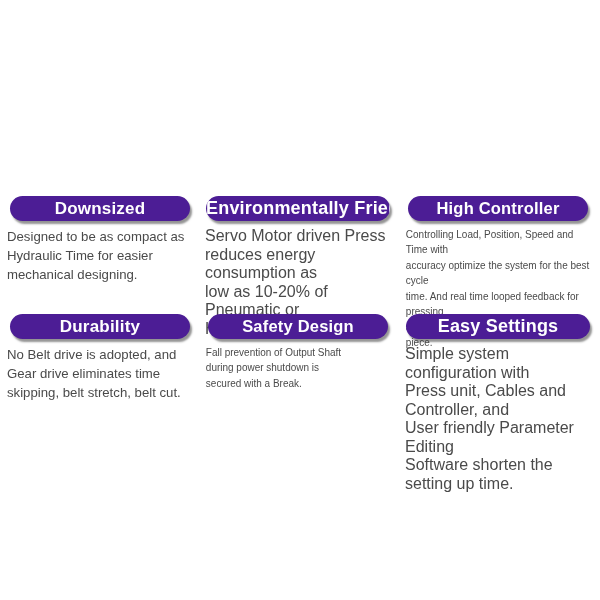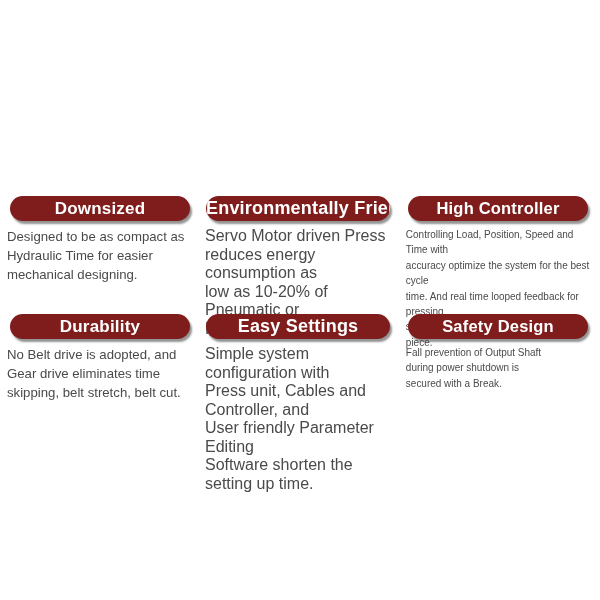--- a/index.html
+++ b/index.html
@@ -44,21 +44,21 @@
   .col-3 { width: 200px; padding-left: 2px; }
 
   
   .pill {
     position: relative;
     display: block;
     box-sizing: border-box;
     height: 25px;
     line-height: 25px;
     border-radius: 13px;
-    background: #7f1d1d;
+    background: #4c1d95;
     color: #ffffff;
     text-align: center;
     font-weight: bold;
     letter-spacing: 0.2px;
     box-shadow: 2px 3px 2px rgba(60, 60, 60, 0.55);
     overflow: hidden;
     white-space: nowrap;
   }
 
   .col-1 .pill { width: 180px; font-size: 17px; margin-left: 4px; }
@@ -134,32 +134,32 @@
 
     <div class="feature-row row-2">
 
       <div class="feature-col col-1">
         <div class="pill">Durability</div>
         <p class="body-text">No Belt drive is adopted, and
 Gear drive eliminates time
 skipping, belt stretch, belt cut.</p>
       </div>
 
+      <div class="feature-col col-3">
+        <div class="pill compact">Safety Design</div>
+        <p class="body-text">Fall prevention of Output Shaft
+during power shutdown is
+secured with a Break.</p>
+      </div>
+
       <div class="feature-col col-2">
         <div class="pill">Easy Settings</div>
         <p class="body-text">Simple system configuration with
 Press unit, Cables and Controller, and
 User friendly Parameter Editing
 Software shorten the setting up time.</p>
-      </div>
-
-      <div class="feature-col col-3">
-        <div class="pill compact">Safety Design</div>
-        <p class="body-text">Fall prevention of Output Shaft
-during power shutdown is
-secured with a Break.</p>
       </div>
 
     </div>
 
   </div>
 
 </div>
 
 </body></html>

